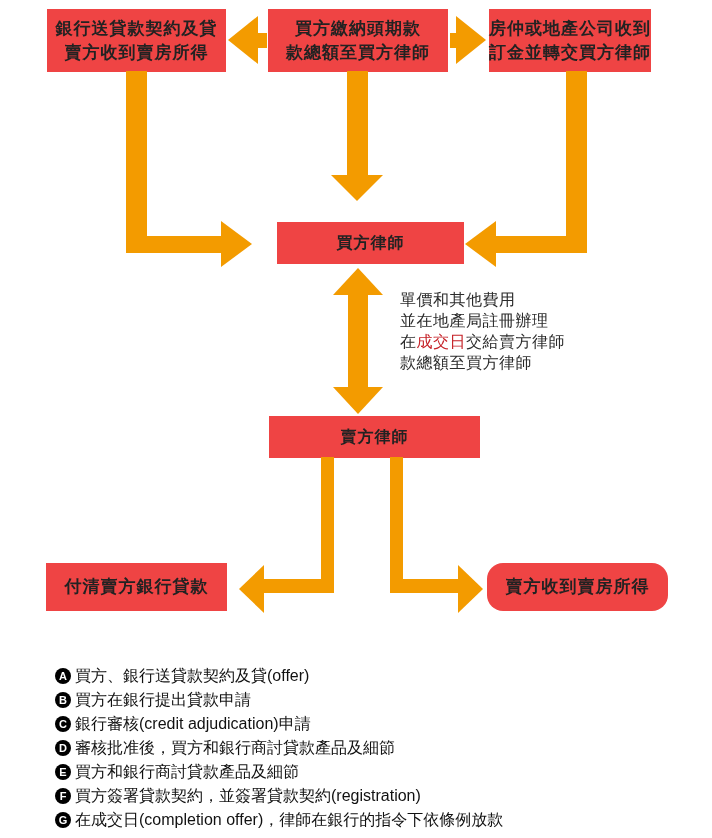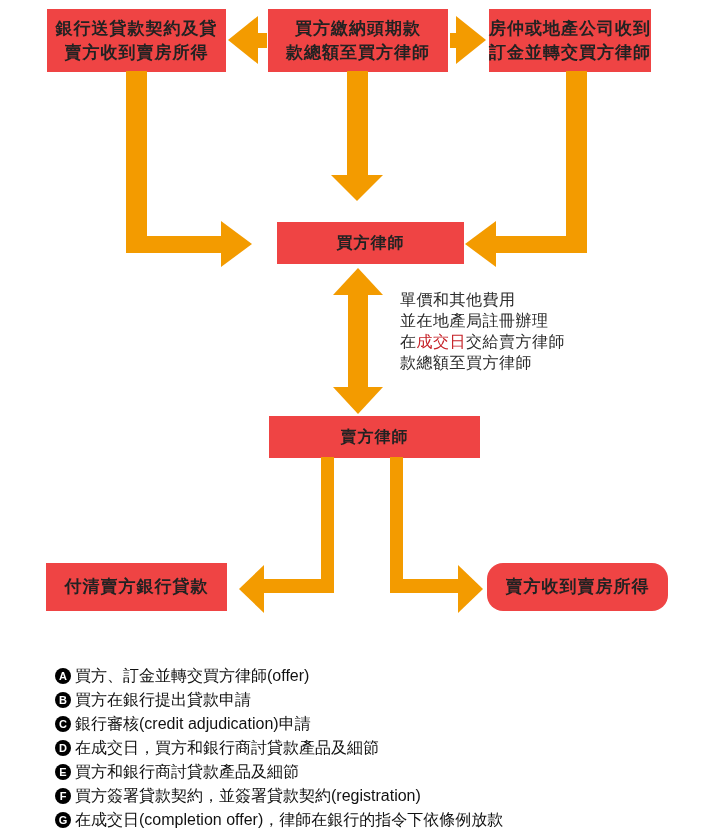--- a/index.html
+++ b/index.html
@@ -95,33 +95,33 @@
   <div class="gbox f17" style="left:46px;top:563px;width:181px;height:48px;">
     <span>付清賣方銀行貸款</span>
   </div>
   <div class="gbox f17" style="left:487px;top:563px;width:181px;height:48px;border-radius:16px;">
     <span>賣方收到賣房所得</span>
   </div>
 
   <div class="legend">
     <div class="legend-row">
       <span class="marker">A</span>
-      <span class="legend-text">買方、訂金並轉交買方律師(offer)</span>
+      <span class="legend-text">買方、銀行送貸款契約及貸(offer)</span>
     </div>
     <div class="legend-row">
       <span class="marker">B</span>
       <span class="legend-text">買方在銀行提出貸款申請</span>
     </div>
     <div class="legend-row">
       <span class="marker">C</span>
       <span class="legend-text">銀行審核(credit adjudication)申請</span>
     </div>
     <div class="legend-row">
       <span class="marker">D</span>
-      <span class="legend-text">在成交日，買方和銀行商討貸款產品及細節</span>
+      <span class="legend-text">審核批准後，買方和銀行商討貸款產品及細節</span>
     </div>
     <div class="legend-row">
       <span class="marker">E</span>
       <span class="legend-text">買方和銀行商討貸款產品及細節</span>
     </div>
     <div class="legend-row">
       <span class="marker">F</span>
       <span class="legend-text">買方簽署貸款契約，並簽署貸款契約(registration)</span>
     </div>
     <div class="legend-row">

